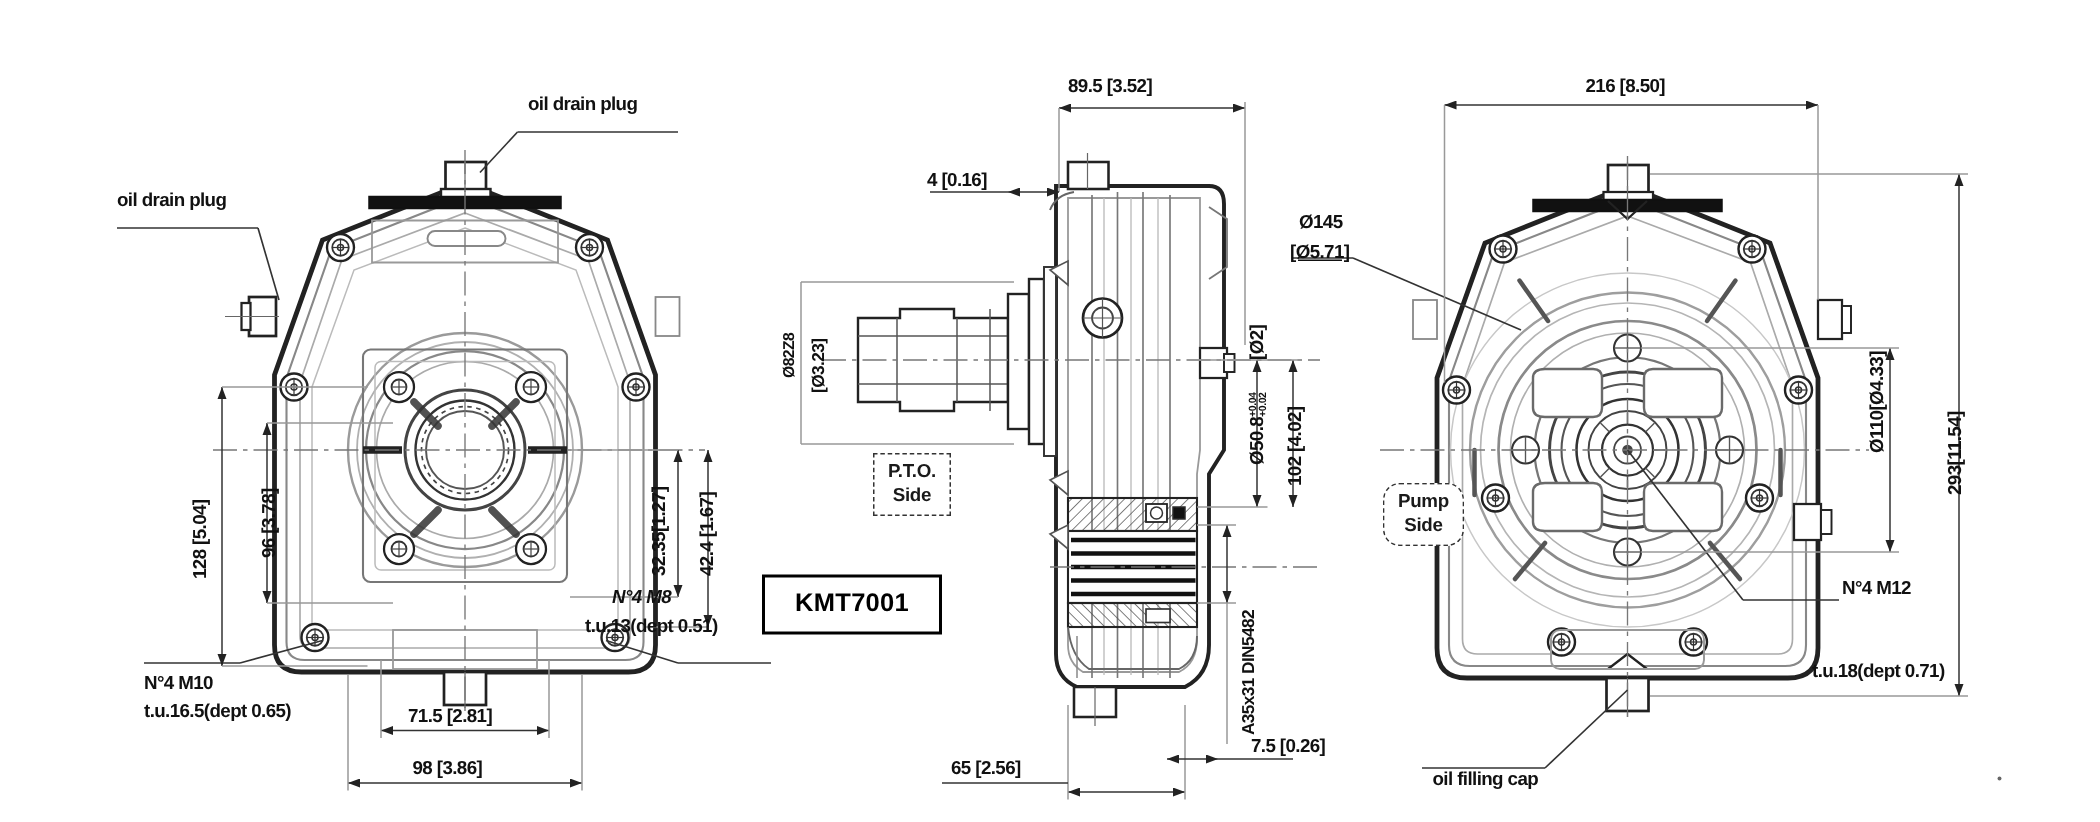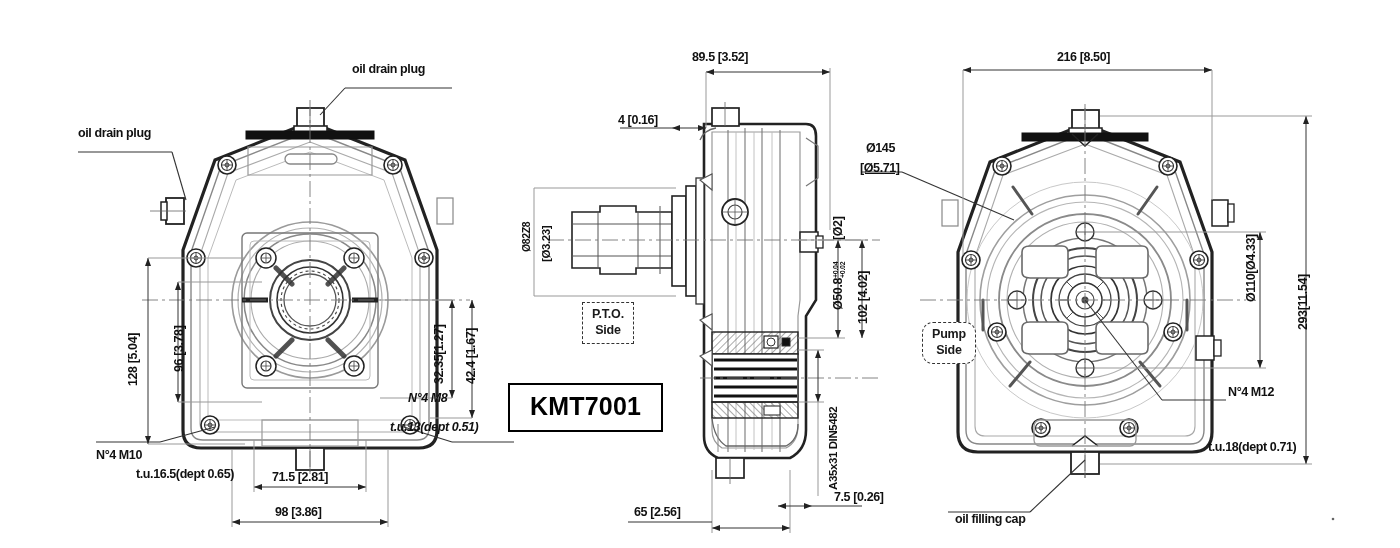--- a/index.html
+++ b/index.html
@@ -55,21 +55,21 @@
     font-weight: 700;
     line-height: 1.25;
     background: #fff;
     letter-spacing: -0.2px;
   }
   .titlebox {
     position: absolute;
     border: 2.5px solid #000;
     background: #fff;
     padding: 7px 20px 9px 20px;
-    font-size: 25px;
+    font-size: 17px;
     font-weight: 700;
     letter-spacing: 0.2px;
     color: #000;
     text-align: center;
   }
   .stack { display: block; }
   .tolstack {
     display: inline-block;
     vertical-align: middle;
     font-size: 7px;
@@ -449,33 +449,33 @@
     </g>
 
     <circle cx="1333" cy="519" r="1.3" fill="#666"></circle>
   </svg>
 
   <div class="lbl" style="left:352px; top:62px;">oil drain plug</div>
 
   <div class="lbl" style="left:78px; top:126px;">oil drain plug</div>
 
   <div class="lbl" style="left:96px; top:448px;">N°4 M10</div>
-  <div class="lbl" style="left:96px; top:467px;margin-left:40px;">t.u.16.5(dept 0.65)</div>
+  <div class="lbl" style="left:96px; top:467px;">t.u.16.5(dept 0.65)</div>
 
   <div class="lbl" style="left:408px; top:391px;font-style:italic;">N°4 M8</div>
-  <div class="lbl" style="left:390px; top:420px;font-style:italic;">t.u.13(dept 0.51)</div>
+  <div class="lbl" style="left:390px; top:410px;">t.u.13(dept 0.51)</div>
 
   <div class="lbl vert" style="left:126px; top:386px;">128 [5.04]</div>
   <div class="lbl vert" style="left:172px; top:372px;">96 [3.78]</div>
   <div class="lbl vert" style="left:432px; top:384px;">32.35[1.27]</div>
   <div class="lbl vert" style="left:464px; top:384px;">42.4 [1.67]</div>
   <div class="lbl" style="left:272px; top:470px;">71.5 [2.81]</div>
   <div class="lbl" style="left:275px; top:505px;text-align:right;">98 [3.86]</div>
 
-  <div class="lbl" style="left:692px; top:50px;">89.5 [3.52]</div>
+  <div class="lbl" style="left:712px; top:50px;">89.5 [3.52]</div>
   <div class="lbl" style="left:618px; top:113px;">4 [0.16]</div>
 
   <div class="lbl vert xs" style="left:520px; top:252px;">Ø82Z8</div>
   <div class="lbl vert sm" style="left:540px; top:262px;">[Ø3.23]</div>
 
   <div class="lbl vert" style="left:831px; top:310px;">
     <span>Ø50.8</span><span class="tolstack"><span class="stack">+0.04</span><span class="stack">+0.02</span></span>
   </div>
   <div class="lbl vert" style="left:831px; top:240px;">[Ø2]</div>
 

